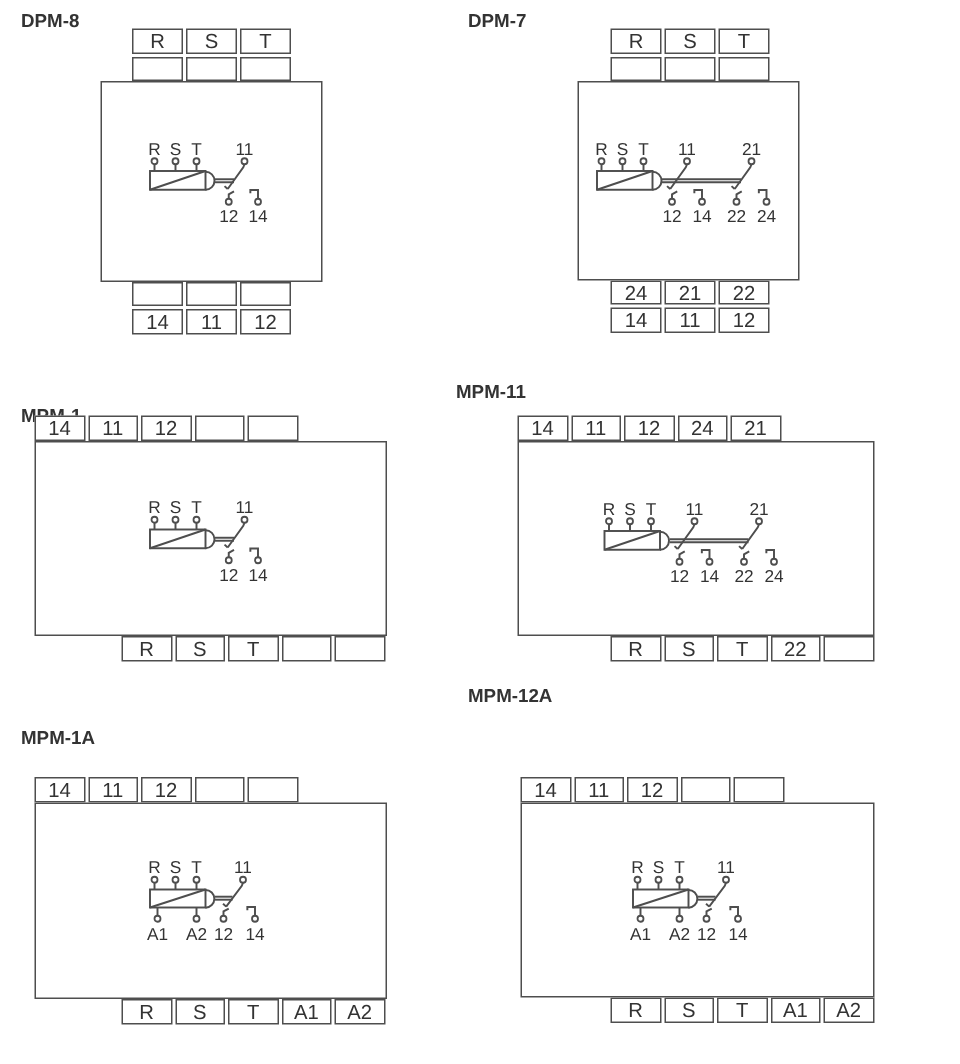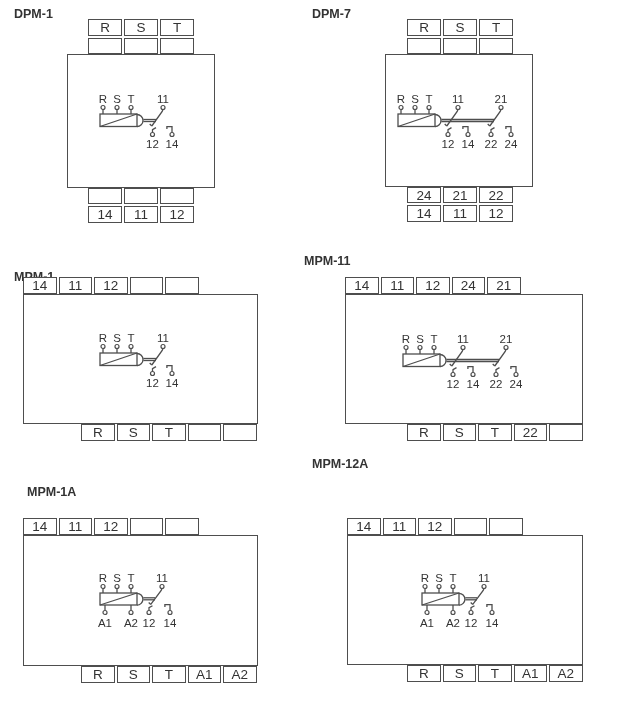--- a/index.html
+++ b/index.html
@@ -21,21 +21,21 @@
   svg.cir text{fill:var(--text);stroke:none;font-family:"Liberation Sans",sans-serif;
                font-size:11.5px;text-anchor:middle;}
 </style>
 </head>
 <body>
 
 <div id="canvas">
 
   
   <div class="unit">
-    <div class="t" style="left:14px;top:7px">DPM-1</div>
+    <div class="t" style="left:14px;top:7px">DPM-8</div>
     <div class="blk cols3" style="left:88px;top:19px;grid-template-rows:17px 16px">
       <div class="c">R</div>
       <div class="c">S</div>
       <div class="c">T</div>
       <div class="c"></div>
       <div class="c"></div>
       <div class="c"></div>
     </div>
     <div class="bd" style="left:67px;top:54px;width:148px;height:134px"></div>
     <div class="blk cols3" style="left:88px;top:188px;grid-template-rows:16px 17px">
@@ -257,21 +257,21 @@
         <text x="98" y="60">22</text>
         <circle cx="118" cy="46.5" r="2"></circle>
         <path d="M118,44.5 L118,38.6 L112.9,38.6 L112.9,40.9"></path>
         <text x="118" y="60">24</text>
       </g>
     </svg>
   </div>
 
   
   <div class="unit">
-    <div class="t" style="left:27px;top:485px">MPM-1A</div>
+    <div class="t" style="left:14px;top:485px">MPM-1A</div>
     <div class="blk cols5" style="left:23px;top:518px;grid-template-rows:17px">
       <div class="c">14</div>
       <div class="c">11</div>
       <div class="c">12</div>
       <div class="c"></div>
       <div class="c"></div>
     </div>
     <div class="bd" style="left:23px;top:535px;width:235px;height:131px"></div>
     <div class="blk cols5" style="left:81px;top:666px;grid-template-rows:17px">
       <div class="c">R</div>

